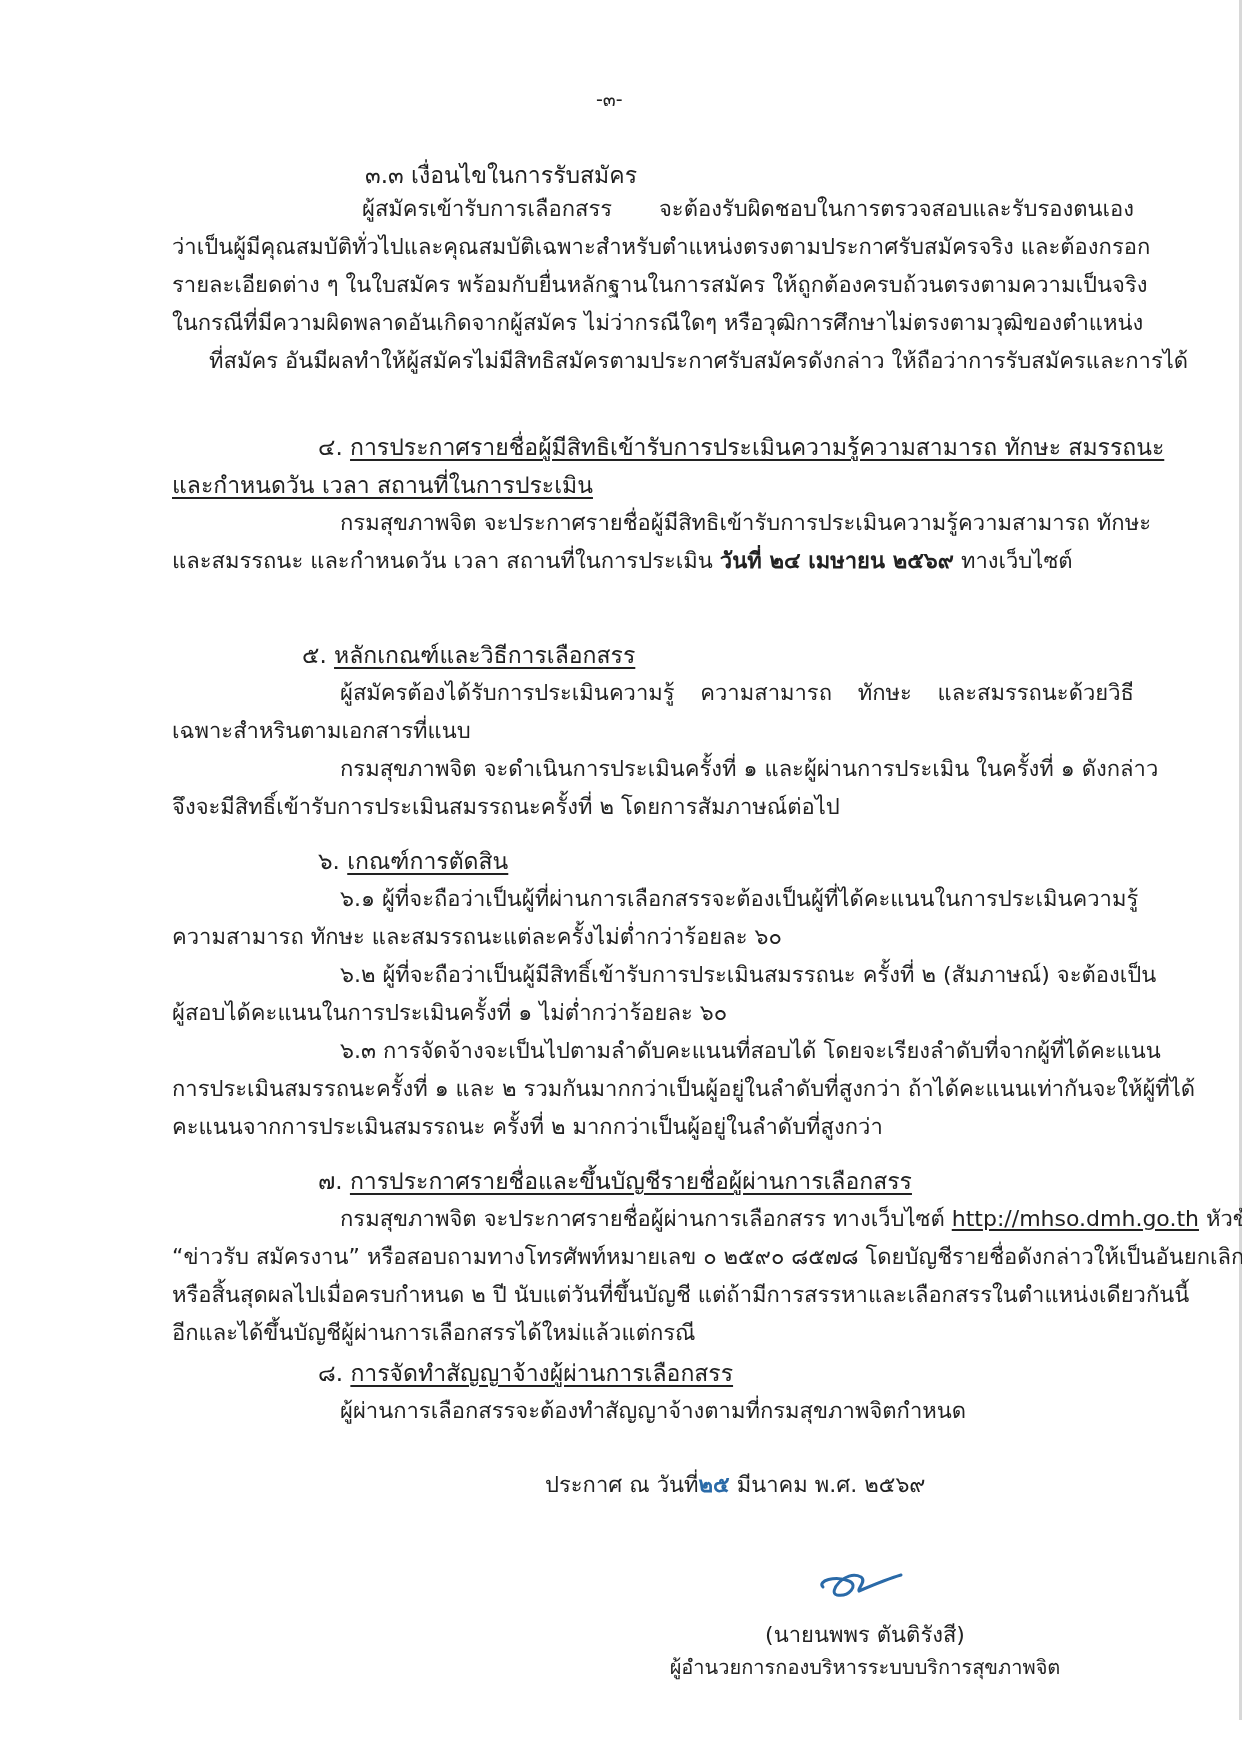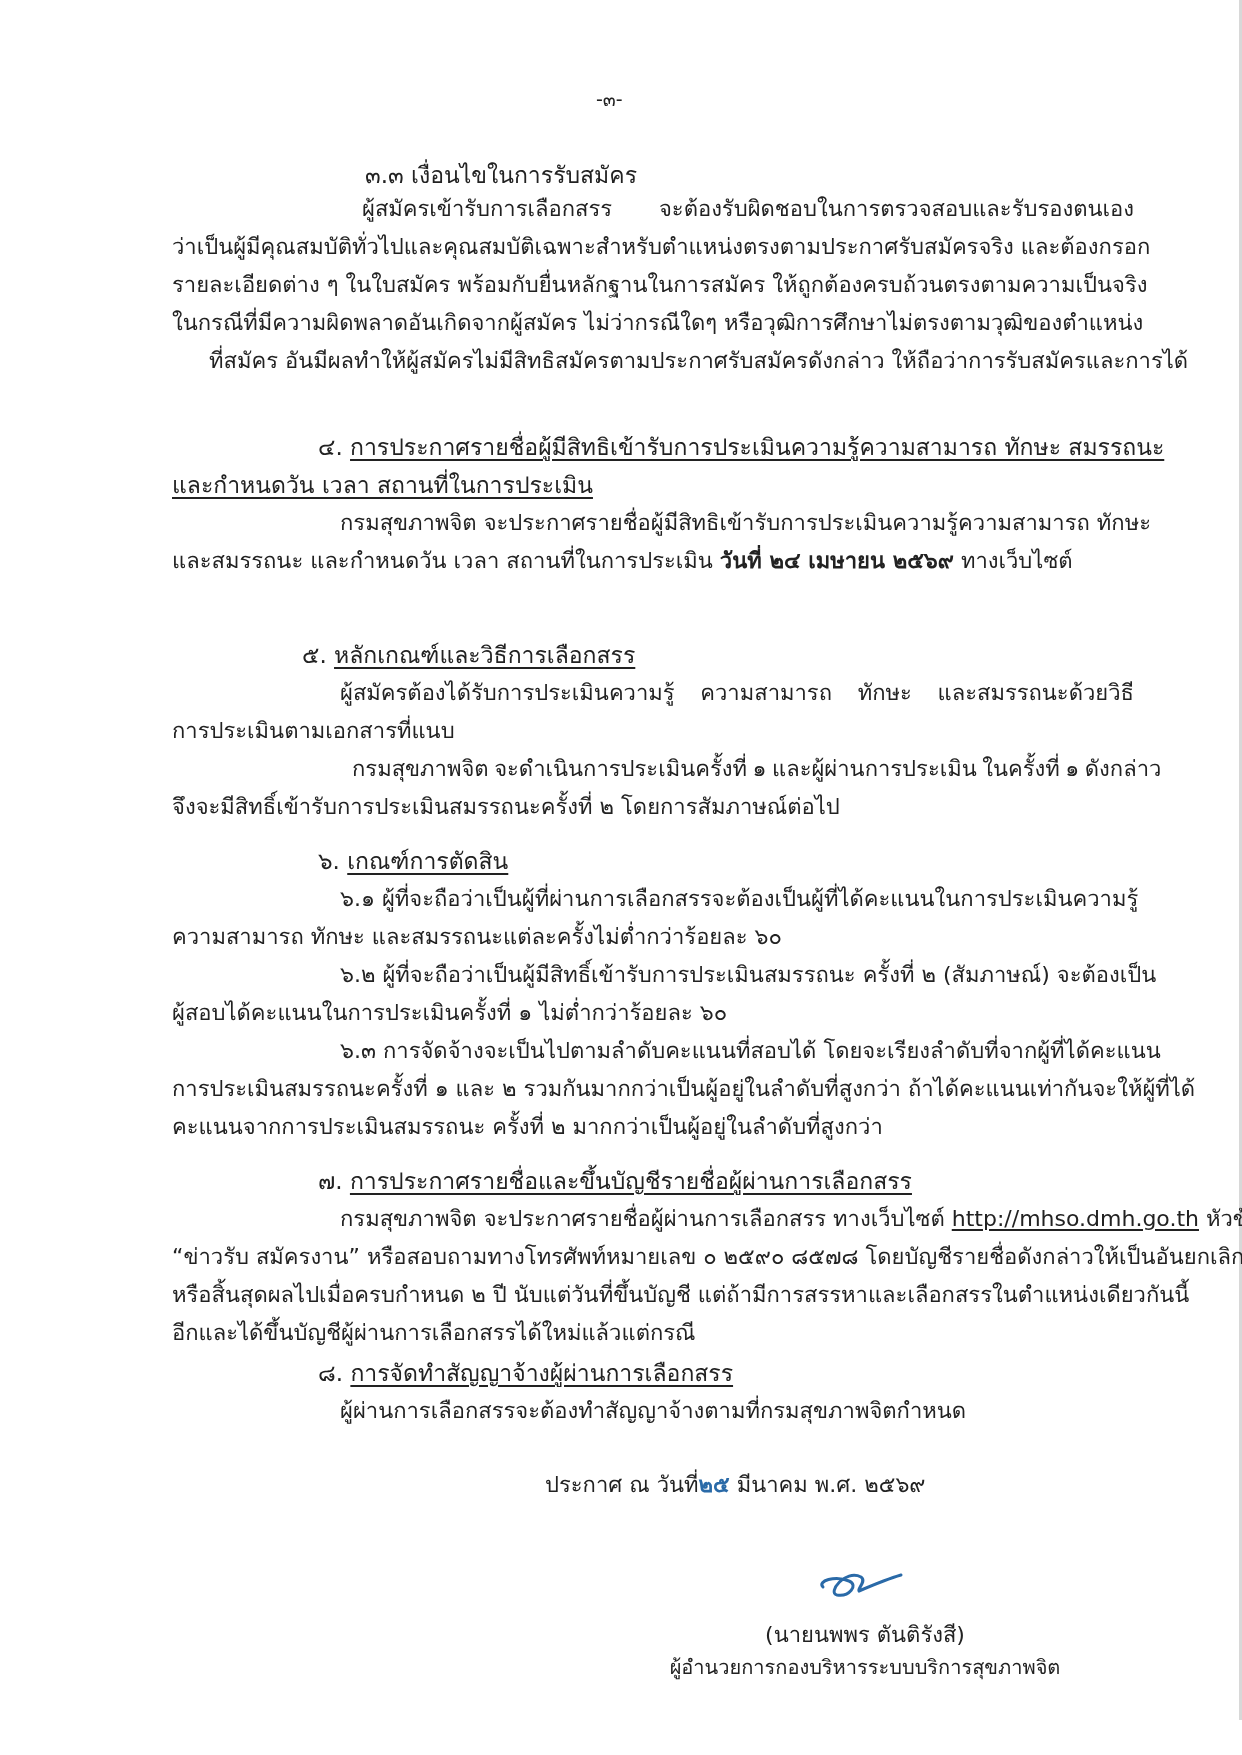--- a/index.html
+++ b/index.html
@@ -40,22 +40,22 @@
   <div class="line justify" style="left:340px; top:508px; width:794px;">กรมสุขภาพจิต จะประกาศรายชื่อผู้มีสิทธิเข้ารับการประเมินความรู้ความสามารถ ทักษะ</div>
   <div class="line" style="left:172px; top:546px; width:962px;">
     <span>และสมรรถนะ และกำหนดวัน เวลา สถานที่ในการประเมิน </span><span class="b">วันที่ ๒๔ เมษายน ๒๕๖๙</span><span> ทางเว็บไซต์</span>
   </div>
 
   <div class="line heading" style="left:302px; top:640px;">
     <span>๕.</span>
     <span class="u">หลักเกณฑ์และวิธีการเลือกสรร</span>
   </div>
   <div class="line justify" style="left:340px; top:678px; width:794px;">ผู้สมัครต้องได้รับการประเมินความรู้ ความสามารถ ทักษะ และสมรรถนะด้วยวิธี</div>
-  <div class="line" style="left:172px; top:716px;">การประเมินตามเอกสารที่แนบ</div>
-  <div class="line justify" style="left:352px; top:754px; width:794px;font-family:Liberation Serif, serif;">กรมสุขภาพจิต จะดำเนินการประเมินครั้งที่ ๑ และผู้ผ่านการประเมิน ในครั้งที่ ๑ ดังกล่าว</div>
+  <div class="line" style="left:172px; top:716px;">เฉพาะสำหรินตามเอกสารที่แนบ</div>
+  <div class="line justify" style="left:340px; top:754px; width:794px;">กรมสุขภาพจิต จะดำเนินการประเมินครั้งที่ ๑ และผู้ผ่านการประเมิน ในครั้งที่ ๑ ดังกล่าว</div>
   <div class="line" style="left:172px; top:792px;">จึงจะมีสิทธิ์เข้ารับการประเมินสมรรถนะครั้งที่ ๒ โดยการสัมภาษณ์ต่อไป</div>
 
   <div class="line heading" style="left:318px; top:846px;">
     <span>๖.</span>
     <span class="u">เกณฑ์การตัดสิน</span>
   </div>
   <div class="line justify" style="left:340px; top:884px; width:794px;">๖.๑ ผู้ที่จะถือว่าเป็นผู้ที่ผ่านการเลือกสรรจะต้องเป็นผู้ที่ได้คะแนนในการประเมินความรู้</div>
   <div class="line" style="left:172px; top:922px;">ความสามารถ ทักษะ และสมรรถนะแต่ละครั้งไม่ต่ำกว่าร้อยละ ๖๐</div>
   <div class="line justify" style="left:340px; top:960px; width:794px;">๖.๒ ผู้ที่จะถือว่าเป็นผู้มีสิทธิ์เข้ารับการประเมินสมรรถนะ ครั้งที่ ๒ (สัมภาษณ์) จะต้องเป็น</div>
   <div class="line" style="left:172px; top:998px;">ผู้สอบได้คะแนนในการประเมินครั้งที่ ๑ ไม่ต่ำกว่าร้อยละ ๖๐</div>

